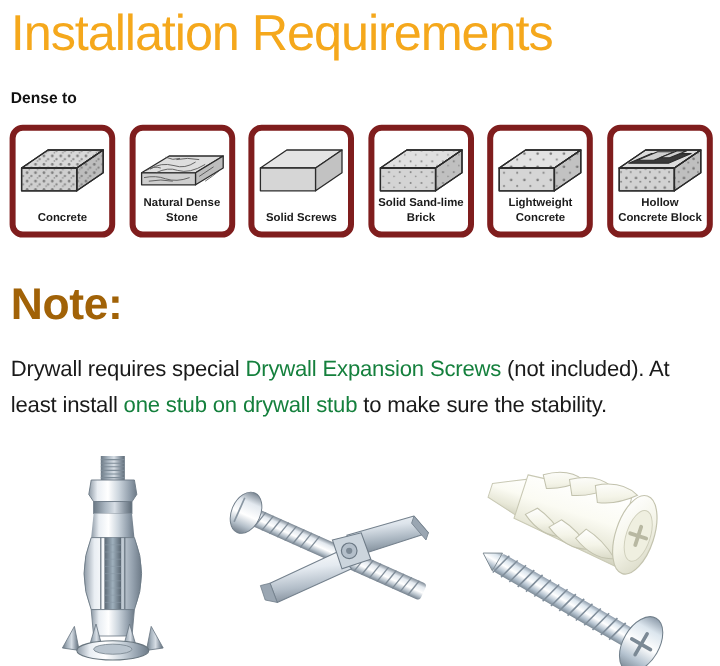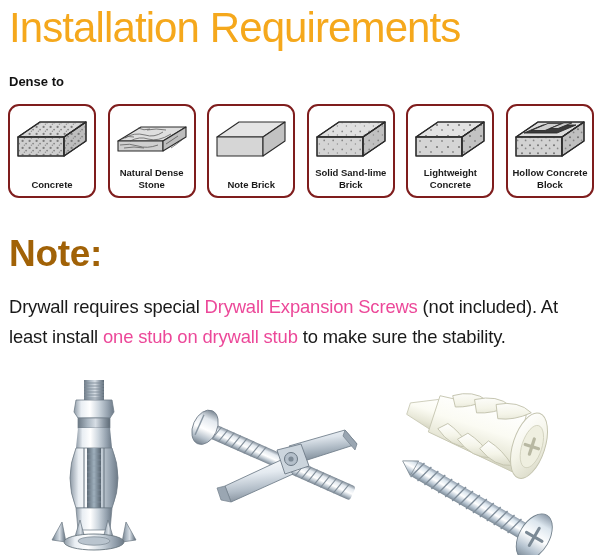--- a/index.html
+++ b/index.html
@@ -47,21 +47,21 @@
     left: 8px;
     top: 104px;
     width: 586px;
     height: 94px;
     display: flex;
     justify-content: space-between;
   }
   .material-card {
     width: 88px;
     height: 94px;
-    border: 2px solid #7f1d1d;
+    border: 5px solid #7f1d1d;
     border-radius: 11px;
     box-sizing: border-box;
     position: relative;
     background: #fff;
   }
   .material-art {
     position: absolute;
     left: 0;
     top: 5px;
     width: 100%;
@@ -93,21 +93,21 @@
   #note-body {
     position: absolute;
     left: 9px;
     top: 292px;
     width: 584px;
     font-size: 18.4px;
     line-height: 30px;
     color: #1a1a1a;
     letter-spacing: -0.15px;
   }
-  .hl { color: #ec4899; }
+  .hl { color: #15803d; }
 
   
   #product-band {
     position: absolute;
     left: 0;
     top: 374px;
     width: 600px;
     height: 181px;
   }
   .product {
@@ -186,21 +186,21 @@
   <div class="material-card">
     <div class="material-art">
       <svg width="76" height="54" viewBox="0 0 76 54">
         <g stroke="#2b2b2b" stroke-width="1.1" stroke-linejoin="round">
           <polygon points="4,26 26,11 72,11 50,26" fill="#e4e4e4"></polygon>
           <polygon points="4,26 50,26 50,45 4,45" fill="#d6d6d6"></polygon>
           <polygon points="50,26 72,11 72,30 50,45" fill="#c2c2c2"></polygon>
         </g>
       </svg>
     </div>
-    <div class="material-label">Note Brick</div>
+    <div class="material-label">Solid Screws</div>
   </div>
 
   <div class="material-card">
     <div class="material-art">
       <svg width="76" height="54" viewBox="0 0 76 54">
         <defs>
           <pattern id="spk2" width="9" height="9" patternUnits="userSpaceOnUse">
             <circle cx="2.2" cy="2.4" r="0.85" fill="#7a7a7a"></circle>
             <circle cx="6.4" cy="6.0" r="0.7" fill="#888"></circle>
           </pattern>

